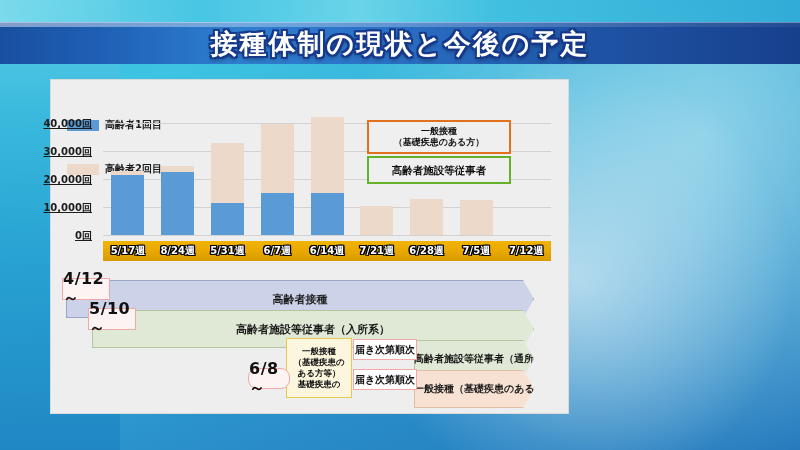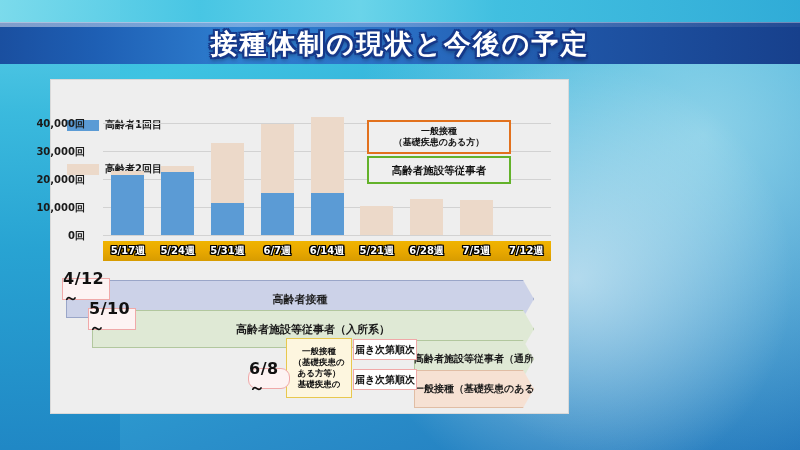--- a/index.html
+++ b/index.html
@@ -51,22 +51,22 @@
   }
   
   #legend{position:absolute;left:67px;top:87px;}
   .lg-row{display:flex;align-items:center;height:12px;margin-bottom:1px;margin-top:32px;}
   .lg-sw{width:32px;height:11px;margin-right:6px;}
   .lg-txt{font-size:10px;color:#1b1b1b;font-weight:bold;white-space:nowrap;}
   
   #plot{position:absolute;left:103px;top:123px;width:448px;height:112px;}
   .gridline{position:absolute;left:0;width:448px;height:1px;background:#d2d2d2;}
   .ytick{
-    position:absolute;right:15px;width:62px;text-align:right;
-    font-size:10px;font-weight:bold;color:#1b1b1b;
+    position:absolute;right:8px;width:62px;text-align:right;
+    font-size:10px;font-weight:bold;color:#1b1b1b;text-decoration:underline;
   }
   #yaxis{position:absolute;left:36px;top:118px;width:64px;height:120px;}
   .bar-col{position:absolute;bottom:0;width:33px;}
   .seg{position:absolute;left:0;width:33px;}
   .seg.s1{background:#5b9bd5;}
   .seg.s2{background:#ecd9c9;}
   
   .callout{
     position:absolute;background:#efefef;border:2px solid #000;
     display:flex;align-items:center;justify-content:center;text-align:center;
@@ -186,25 +186,25 @@
 <div class="callout" id="callout-general" style="border-color: rgb(226, 113, 29);">
   <div>
     <div>一般接種</div>
     <div>（基礎疾患のある方）</div>
   </div>
 </div>
 <div class="callout" id="callout-facility" style="border-color: rgb(99, 178, 42);">高齢者施設等従事者</div>
 
 <div id="xband">
     <div class="xcell">5/17週</div>
-    <div class="xcell">5/24週</div>
+    <div class="xcell">8/24週</div>
     <div class="xcell">5/31週</div>
     <div class="xcell">6/7週</div>
     <div class="xcell">6/14週</div>
-    <div class="xcell">5/21週</div>
+    <div class="xcell">7/21週</div>
     <div class="xcell">6/28週</div>
     <div class="xcell">7/5週</div>
     <div class="xcell">7/12週</div>
   </div>
 
 <div id="timeline">
     <div class="tl-arrow" style="left: 66px; top: 280px; width: 468px; background: rgb(204, 210, 232); box-shadow: rgb(154, 166, 200) 0px 0px 0px 1px inset;">
       <div class="tl-label">高齢者接種</div>
     </div>
     <div class="date-chip" style="left: 62px; top: 278px; width: 46px; height: 20px;">4/12～</div>

